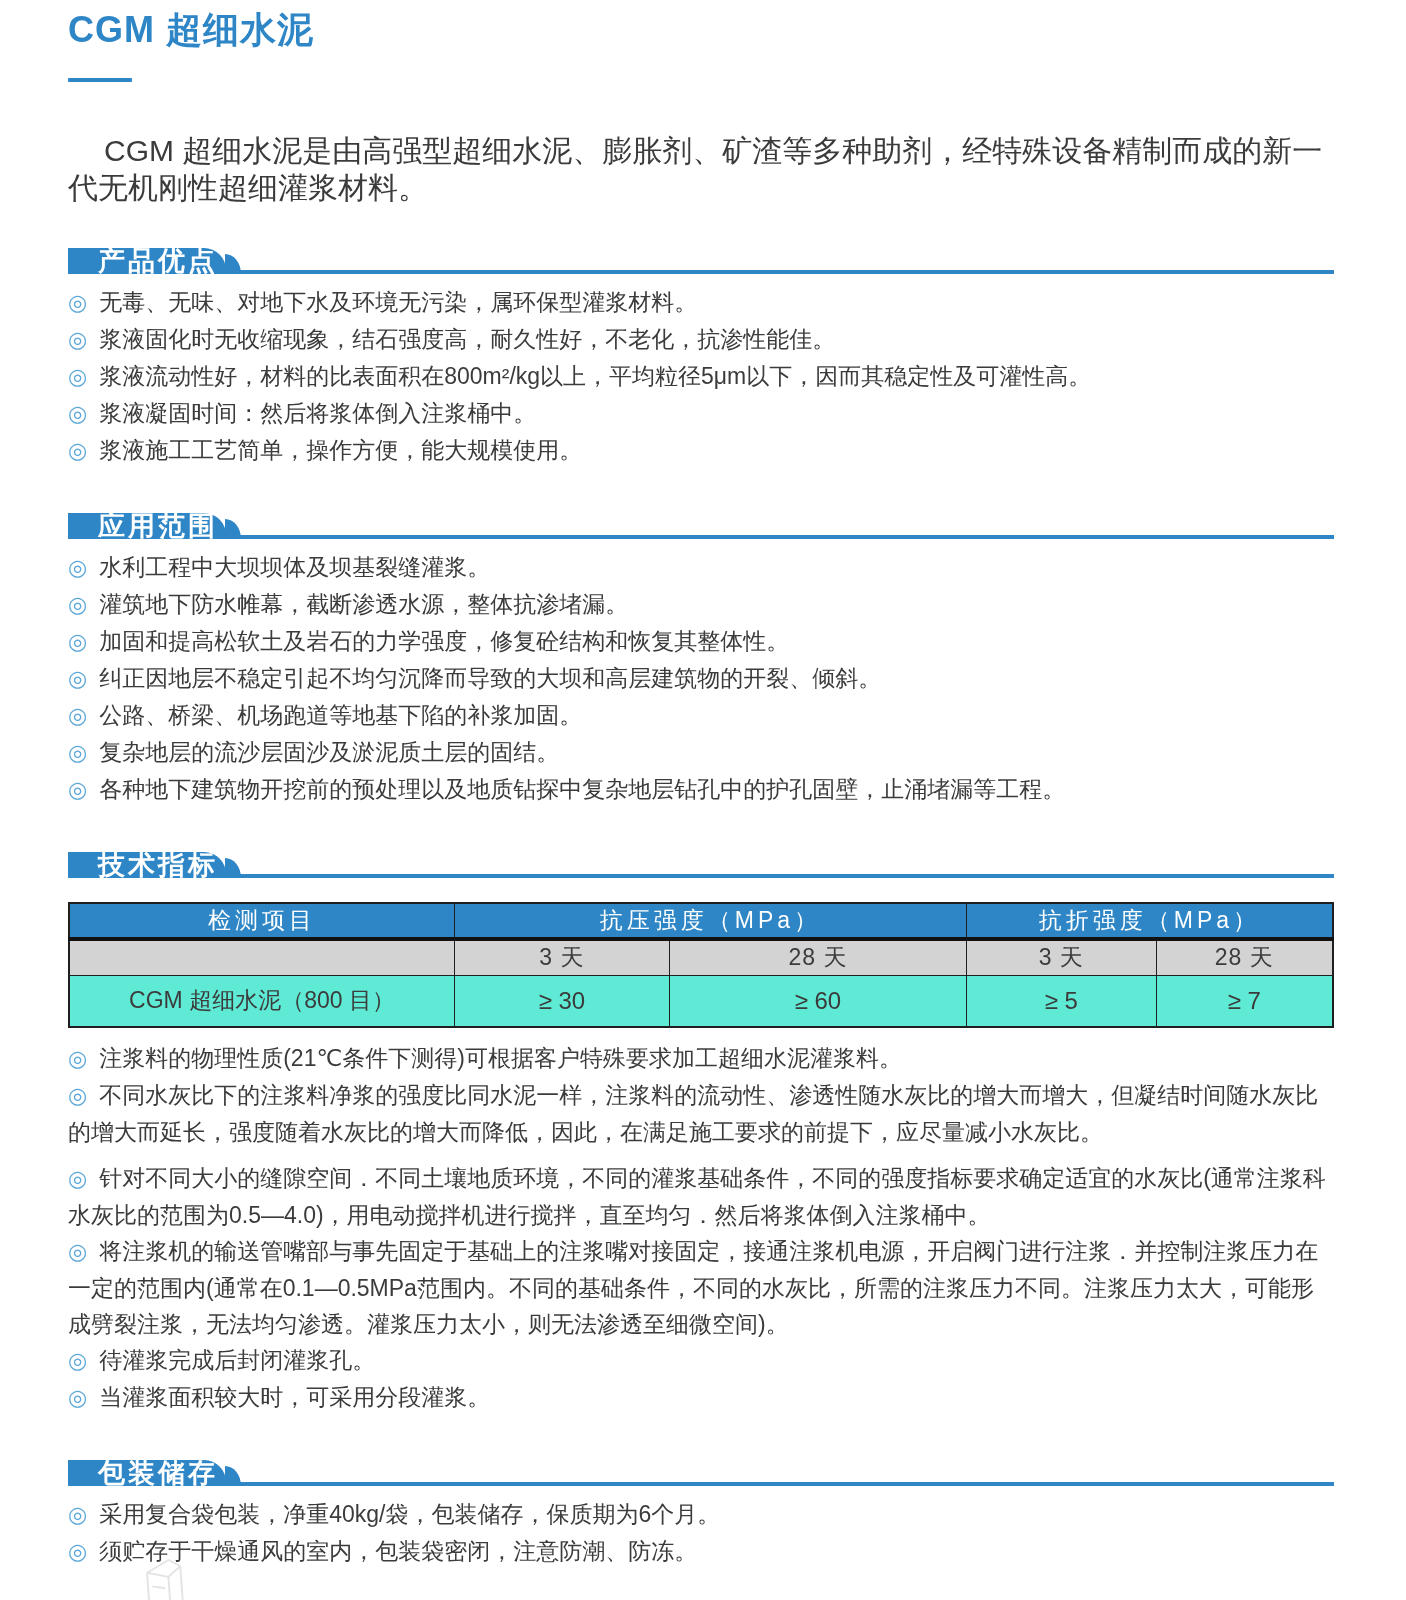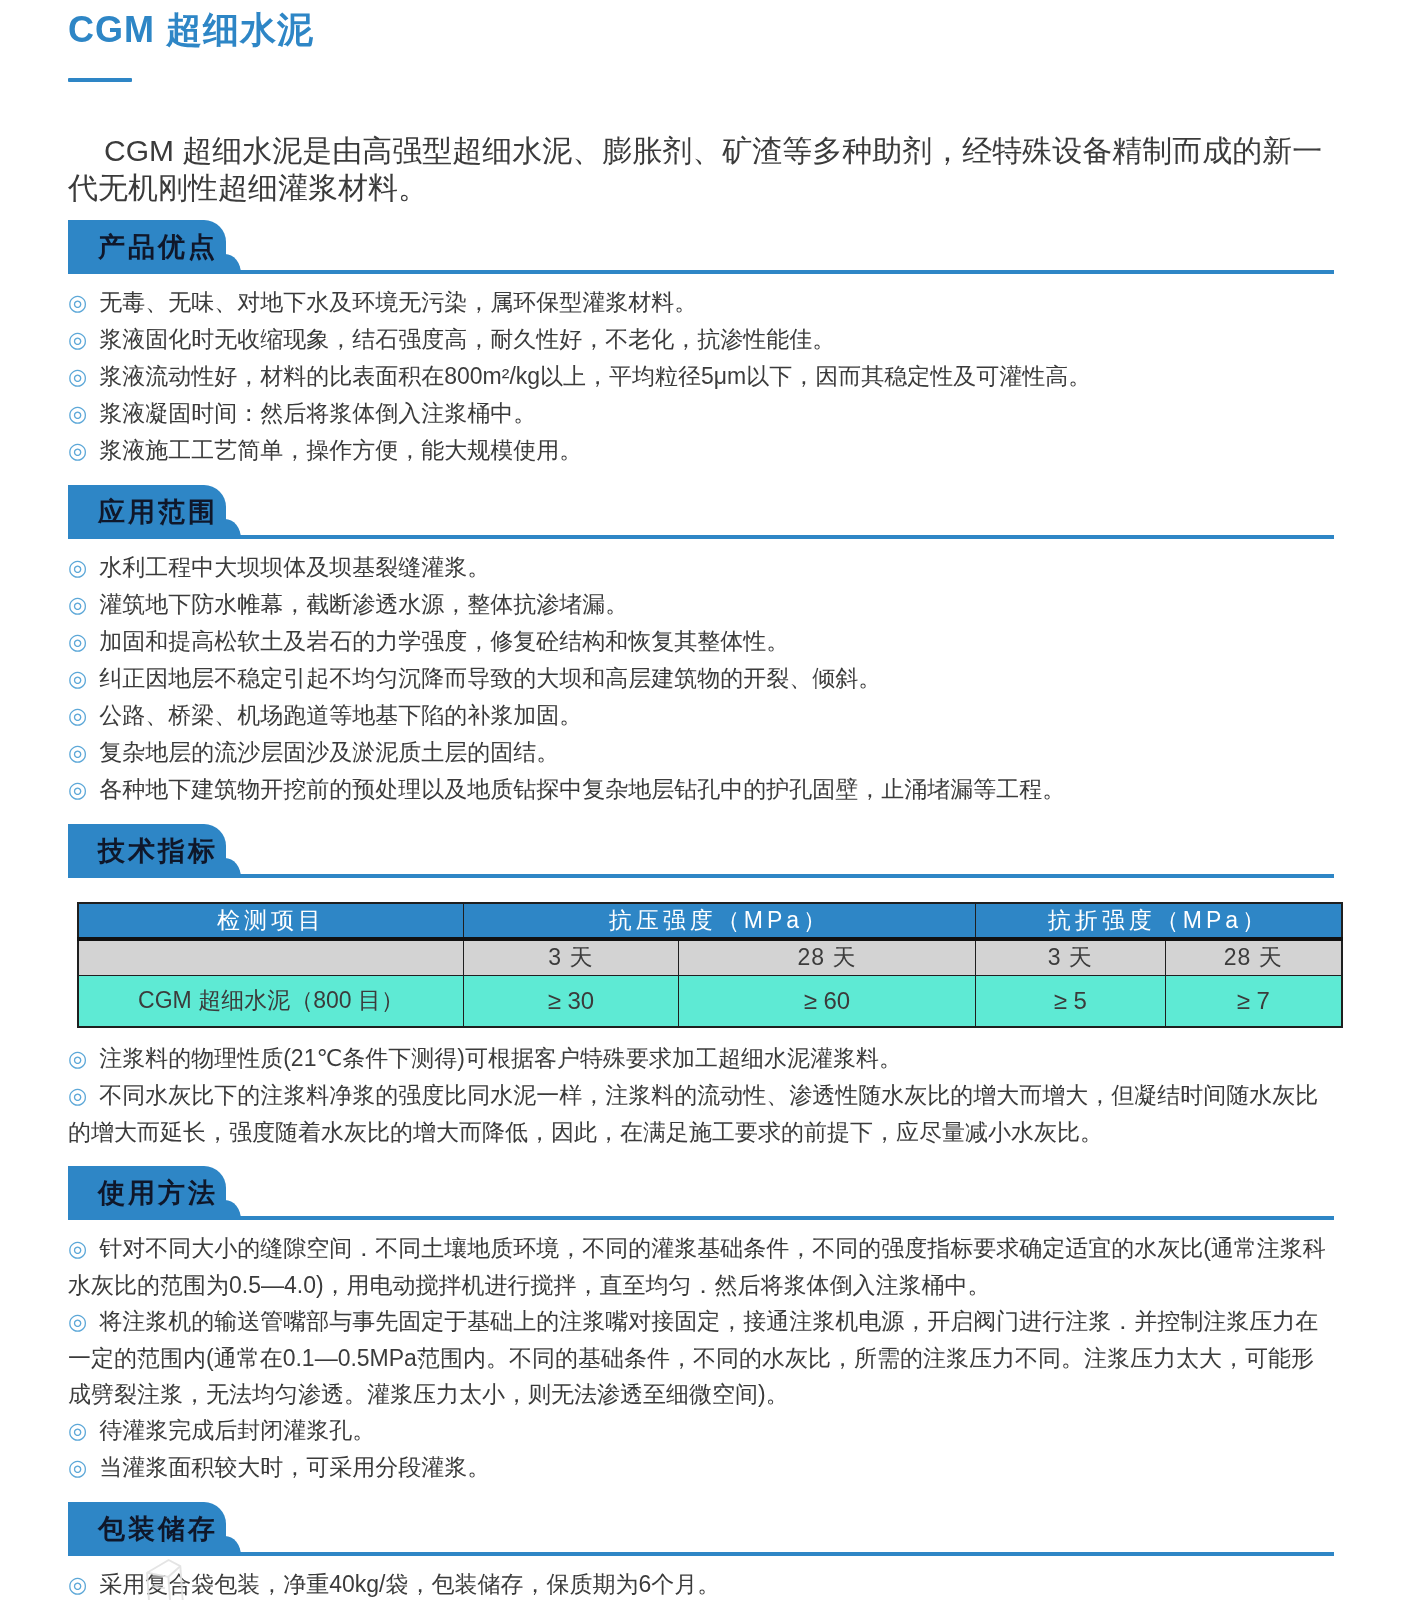--- a/index.html
+++ b/index.html
@@ -33,24 +33,24 @@
     text-indent:36px;
   }
 
   
   .sec-head{position:relative;height:42px;}
   .sec-rule{
     position:absolute;left:0;right:0;bottom:0;height:4px;
     background:var(--blue);
   }
   .sec-tab{
-    position:absolute;left:0;bottom:0;height:54px;width:158px;
+    position:absolute;left:0;bottom:0;height:26px;width:158px;
     background:var(--blue);border-radius:0 22px 0 0;
     display:flex;align-items:center;padding-left:30px;
-    color:#0f172a;font-size:27px;font-weight:700;letter-spacing:3px;
+    color:#ffffff;font-size:27px;font-weight:700;letter-spacing:3px;
   }
   .sec-tab::after{
     content:"";position:absolute;right:-15px;bottom:0;
     width:16px;height:20px;background:var(--blue);
     border-top-right-radius:16px 20px;
   }
   .mt-sec1{margin-top:26px;}
   .mt-sec {margin-top:28px;padding-left:41px;}
 
   
@@ -59,21 +59,21 @@
     margin:0;font-size:23px;line-height:36px;
   }
   .bullet .mark{
     color:var(--bullet);font-size:22px;margin-right:12px;
   }
 
   
   .spec-table{
     width:100%;margin-top:24px;border-collapse:collapse;
     border:2px solid var(--border);
-    font-size:23px;text-align:center;margin-left:9px;
+    font-size:23px;text-align:center;
   }
   .spec-table th,.spec-table td{
     border:1px solid var(--border);padding:0;
   }
   .spec-table tr.head-row th{
     background:var(--blue);color:#ffffff;font-weight:400;
     height:36px;letter-spacing:4px;
     border-bottom:4px solid #111111;
   }
   .spec-table tr.sub-row td{
@@ -166,26 +166,20 @@
       <td>≥ 7</td>
     </tr>
   </tbody>
     </table>
 
   <div class="bullets" style="margin-top:12px;">
     <p class="bullet"><span class="mark">◎</span><span>注浆料的物理性质(21℃条件下测得)可根据客户特殊要求加工超细水泥灌浆料。</span></p>
     <p class="bullet"><span class="mark">◎</span><span>不同水灰比下的注浆料净浆的强度比同水泥一样，注浆料的流动性、渗透性随水灰比的增大而增大，但凝结时间随水灰比的增大而延长，强度随着水灰比的增大而降低，因此，在满足施工要求的前提下，应尽量减小水灰比。</span></p>
   </div>
 
-  <div class="sec-head mt-sec">
-    <div class="sec-rule"></div>
-    <div class="sec-tab">
-      <span>使用方法</span>
-    </div>
-  </div>
   <div class="bullets">
     <p class="bullet"><span class="mark">◎</span><span>针对不同大小的缝隙空间．不同土壤地质环境，不同的灌浆基础条件，不同的强度指标要求确定适宜的水灰比(通常注浆科水灰比的范围为0.5—4.0)，用电动搅拌机进行搅拌，直至均匀．然后将浆体倒入注浆桶中。</span></p>
     <p class="bullet"><span class="mark">◎</span><span>将注浆机的输送管嘴部与事先固定于基础上的注浆嘴对接固定，接通注浆机电源，开启阀门进行注浆．并控制注浆压力在一定的范围内(通常在0.1—0.5MPa范围内。不同的基础条件，不同的水灰比，所需的注浆压力不同。注浆压力太大，可能形成劈裂注浆，无法均匀渗透。灌浆压力太小，则无法渗透至细微空间)。</span></p>
     <p class="bullet"><span class="mark">◎</span><span>待灌浆完成后封闭灌浆孔。</span></p>
     <p class="bullet"><span class="mark">◎</span><span>当灌浆面积较大时，可采用分段灌浆。</span></p>
   </div>
 
   <div class="sec-head mt-sec">
     <div class="sec-rule"></div>
     <div class="sec-tab">

